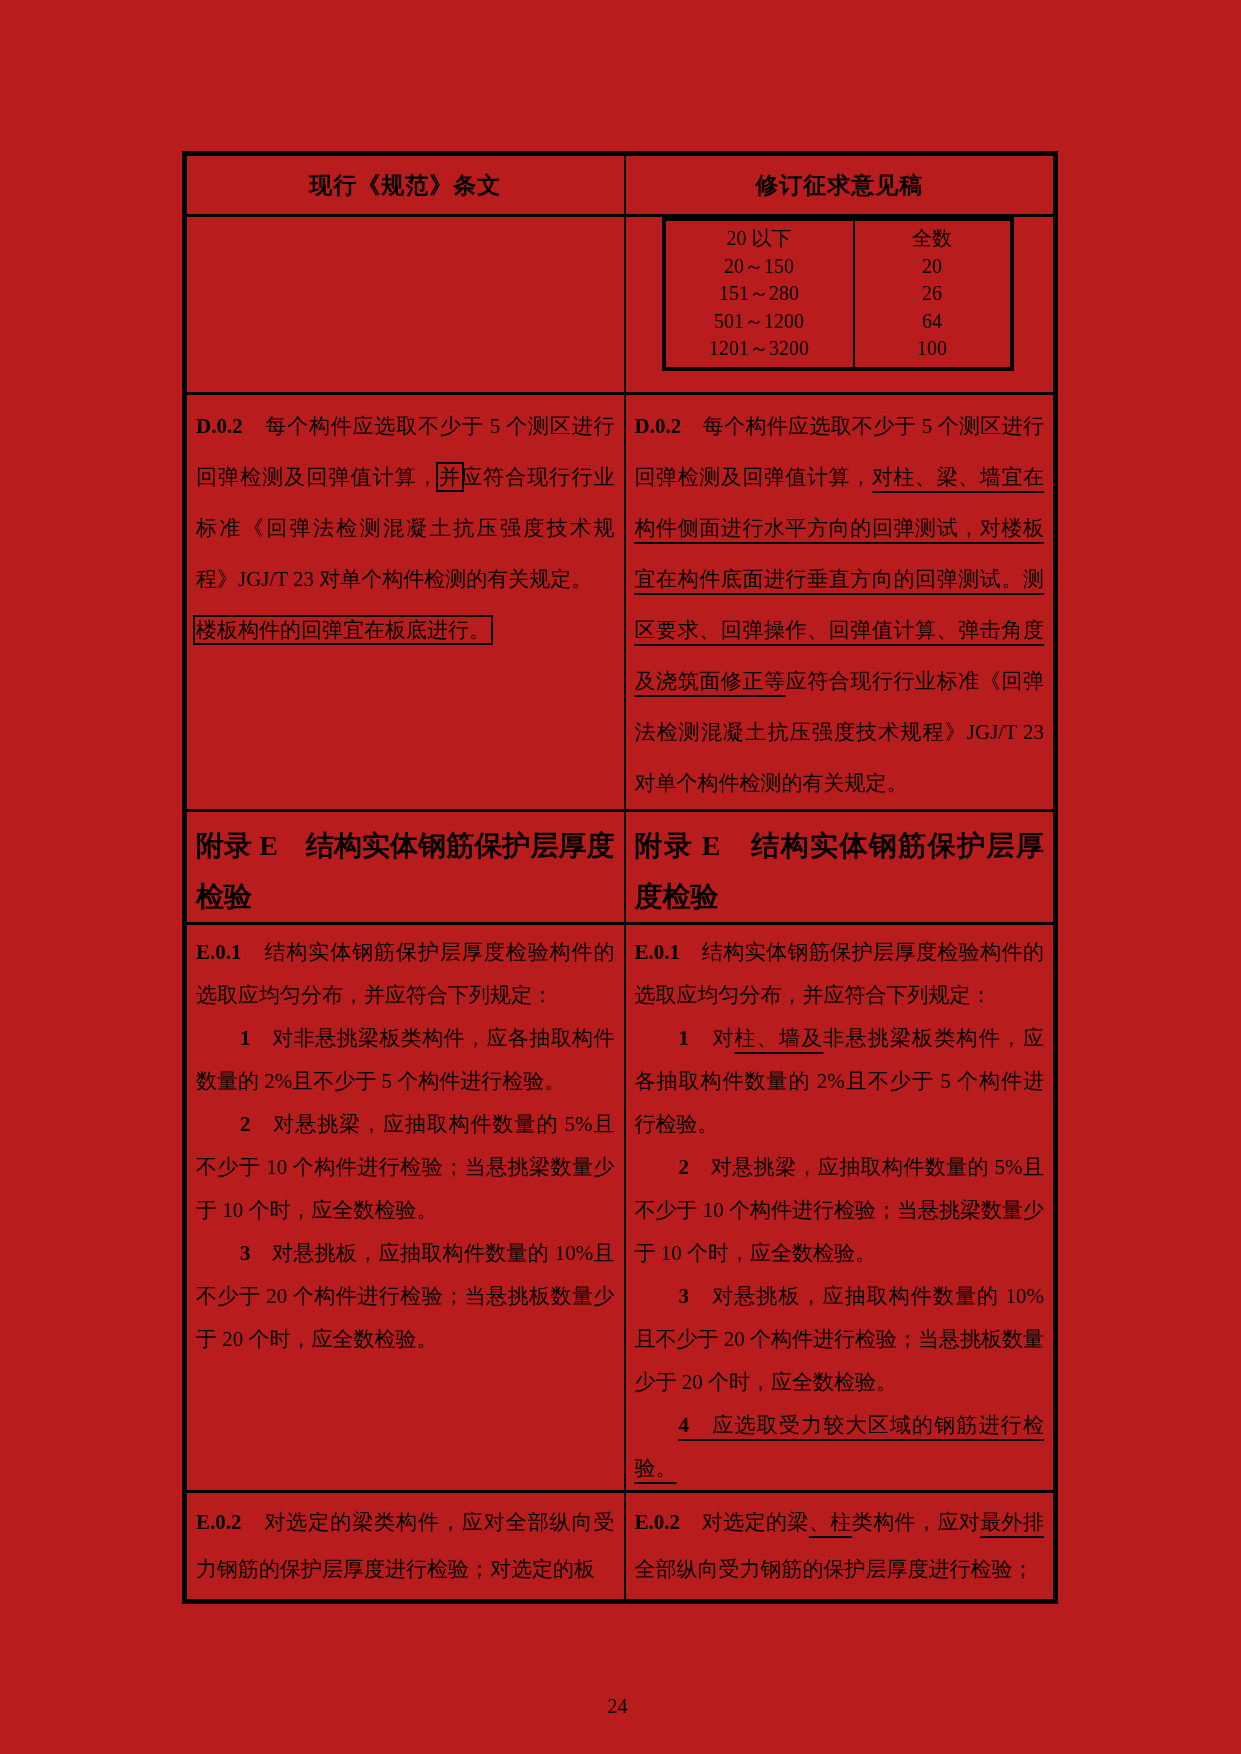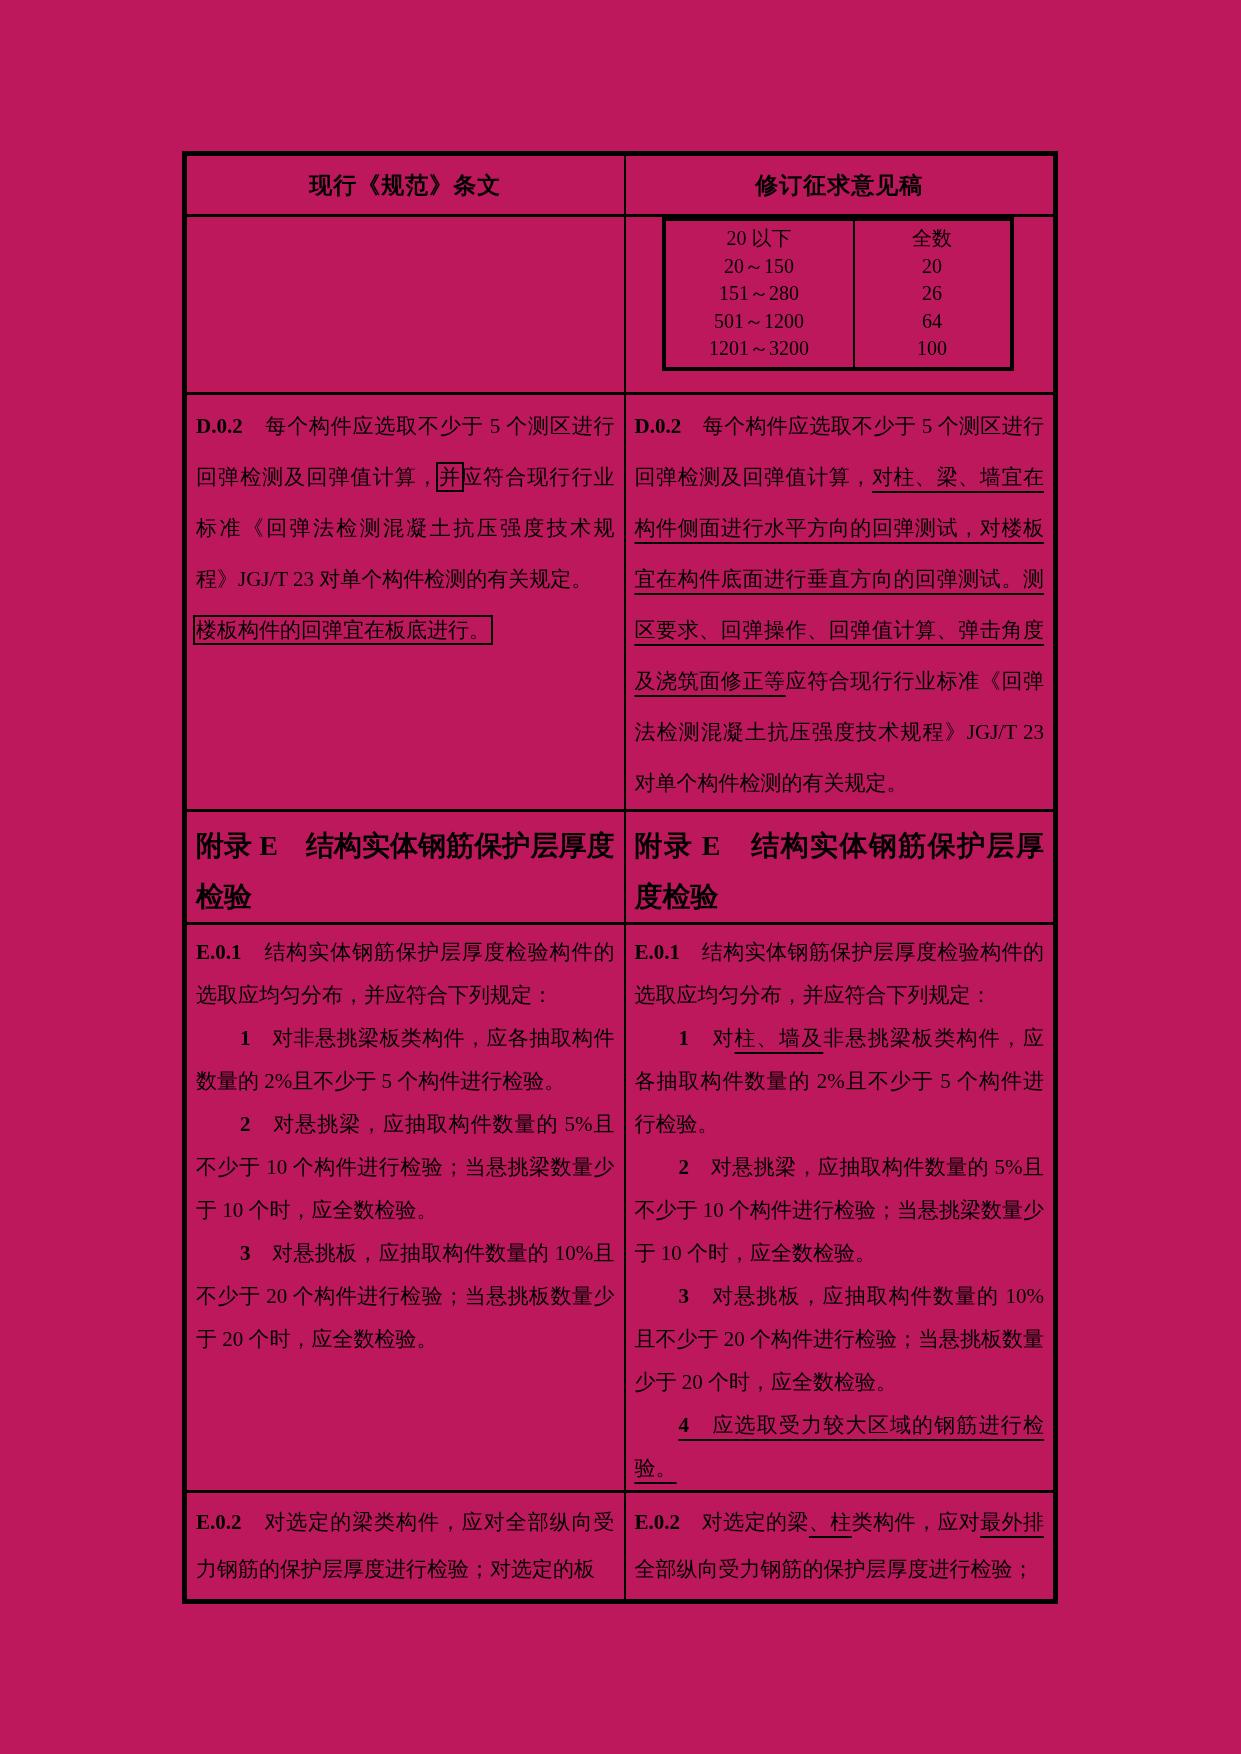--- a/index.html
+++ b/index.html
@@ -1,19 +1,19 @@
 <!DOCTYPE html>
 <html><head>
 <meta charset="utf-8">
 <style>
   * { margin:0; padding:0; box-sizing:border-box; }
   html,body { background:#e8e8e8; }
   .page {
     position:relative; width:1241px; height:1754px;
-    background:#be185d; margin:0 auto; overflow:hidden;
+    background:#b91c1c; margin:0 auto; overflow:hidden;
     font-family:"Liberation Serif","DejaVu Serif",serif;
     color:#000;
   }
   table.doc-table {
     position:absolute; left:182px; top:151px; width:871px;
     border-collapse:collapse; table-layout:fixed;
     border:5px solid #000;
   }
   .doc-table td {
     border-top:3px solid #000; border-bottom:3px solid #000;
@@ -142,13 +142,14 @@
       <td class="colL e02-row">
             <div class="para p-top"><span class="b">E.0.2</span><span>　对选定的梁类构件，应对全部纵向受力钢筋的保护层厚度进行检验；对选定的板</span></div>
           </td>
       <td class="e02-row">
             <div class="para p-top"><span class="b">E.0.2</span><span>　对选定的梁</span><span class="u">、柱</span><span>类构件，应对</span><span class="u">最外排</span><span>全部纵向受力钢筋的保护层厚度进行检验；</span></div>
           </td>
     </tr>
   </tbody>
     </table>
 
+  <div class="page-number">24</div>
 </div>
 
 </body></html>

